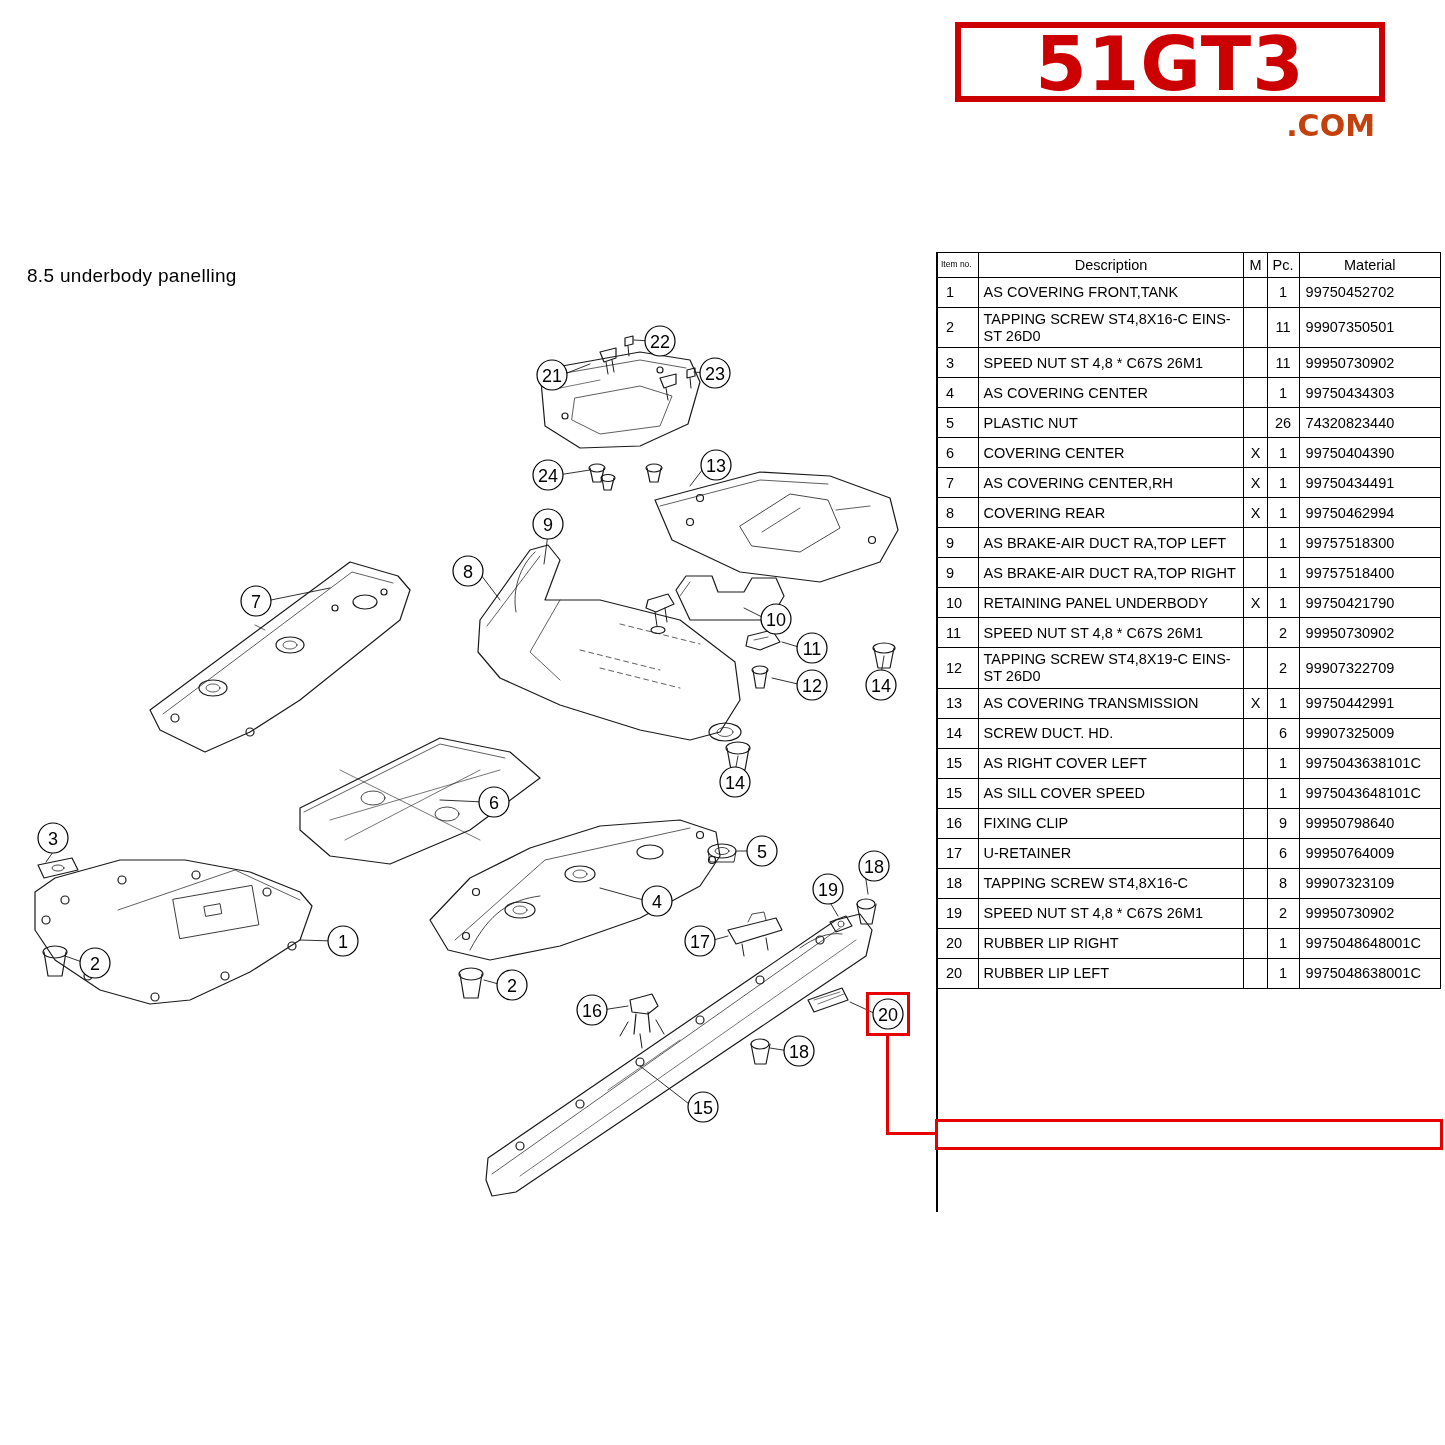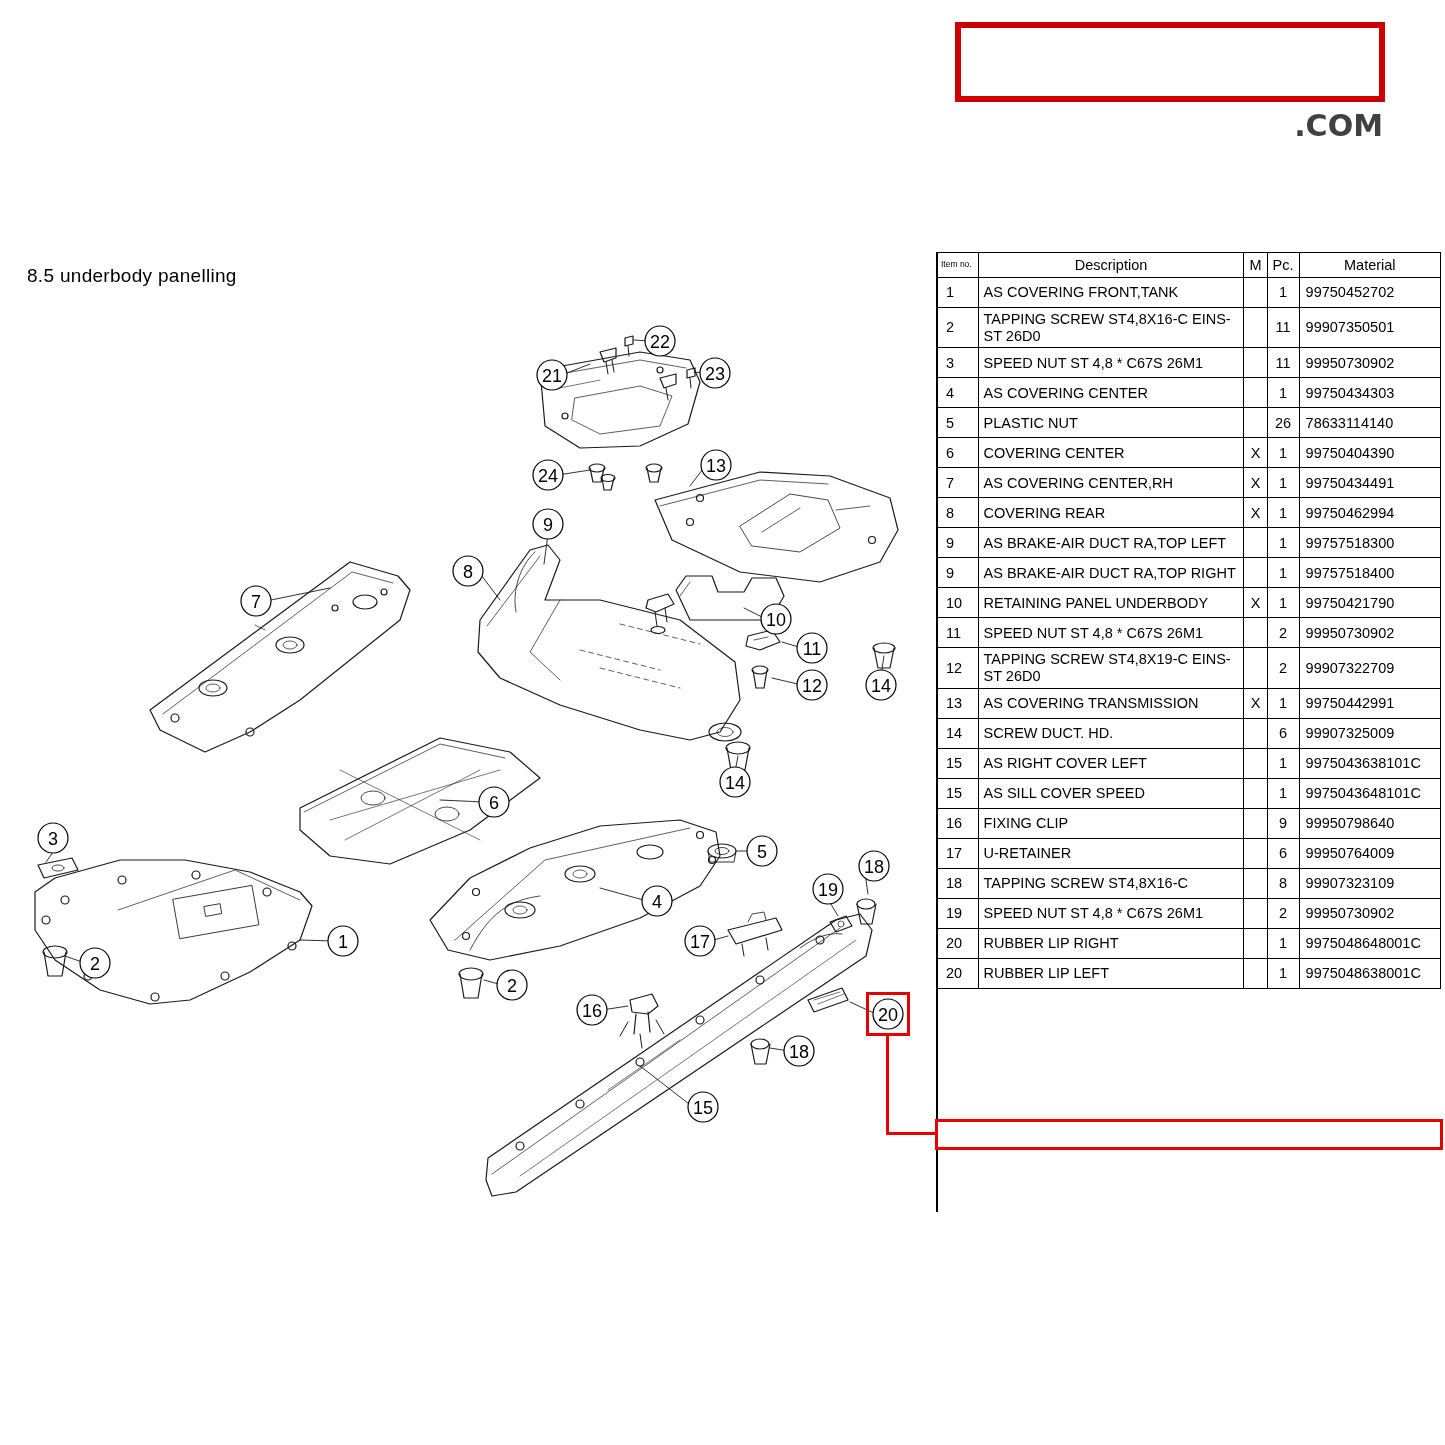--- a/index.html
+++ b/index.html
@@ -40,27 +40,27 @@
     font-family: "DejaVu Sans", sans-serif;
     font-weight: bold;
     font-size: 74px;
     letter-spacing: 1px;
     color: #cc0000;
     line-height: 80px;
   }
   #logo .logo-dotcom {
     position: absolute;
     top: 86px;
-    left: 8px;
+    left: 0;
     width: 420px;
     text-align: right;
     font-family: "DejaVu Sans", sans-serif;
     font-weight: bold;
     font-size: 30px;
-    color: #404040;
+    color: #c2410c;
   }
 
   
   #section-title {
     position: absolute;
     left: 27px;
     top: 265px;
     font-size: 19px;
     color: #000;
     letter-spacing: 0.3px;
@@ -177,20 +177,21 @@
 </head>
 <body>
 
 <div id="logo">
   <div class="logo-main">
     <svg width="430" height="80" viewBox="0 0 430 80">
       <rect x="0" y="0" width="430" height="80" fill="#ffffff"></rect>
       <rect x="3" y="3" width="424" height="74" fill="none" stroke="#cc0000" stroke-width="6"></rect>
     </svg>
   </div>
+  <div class="logo-text">51GT3</div>
   <div class="logo-dotcom">.COM</div>
 </div>
 
 <div id="section-title">8.5  underbody panelling</div>
 
 <div id="diagram">
 <svg width="930" height="900" viewBox="0 0 930 900">
   <g fill="none" stroke="#1a1a1a" stroke-width="1.2" stroke-linejoin="round" stroke-linecap="round">
 
     <g>
@@ -580,21 +581,21 @@
         <td class="cell-desc">AS COVERING CENTER</td>
         <td class="cell-m"></td>
         <td class="cell-pc">1</td>
         <td class="cell-mat">99750434303</td>
       </tr>
       <tr>
         <td class="cell-item">5</td>
         <td class="cell-desc">PLASTIC NUT</td>
         <td class="cell-m"></td>
         <td class="cell-pc">26</td>
-        <td class="cell-mat">78633114140</td>
+        <td class="cell-mat">74320823440</td>
       </tr>
       <tr>
         <td class="cell-item">6</td>
         <td class="cell-desc">COVERING CENTER</td>
         <td class="cell-m">X</td>
         <td class="cell-pc">1</td>
         <td class="cell-mat">99750404390</td>
       </tr>
       <tr>
         <td class="cell-item">7</td>

